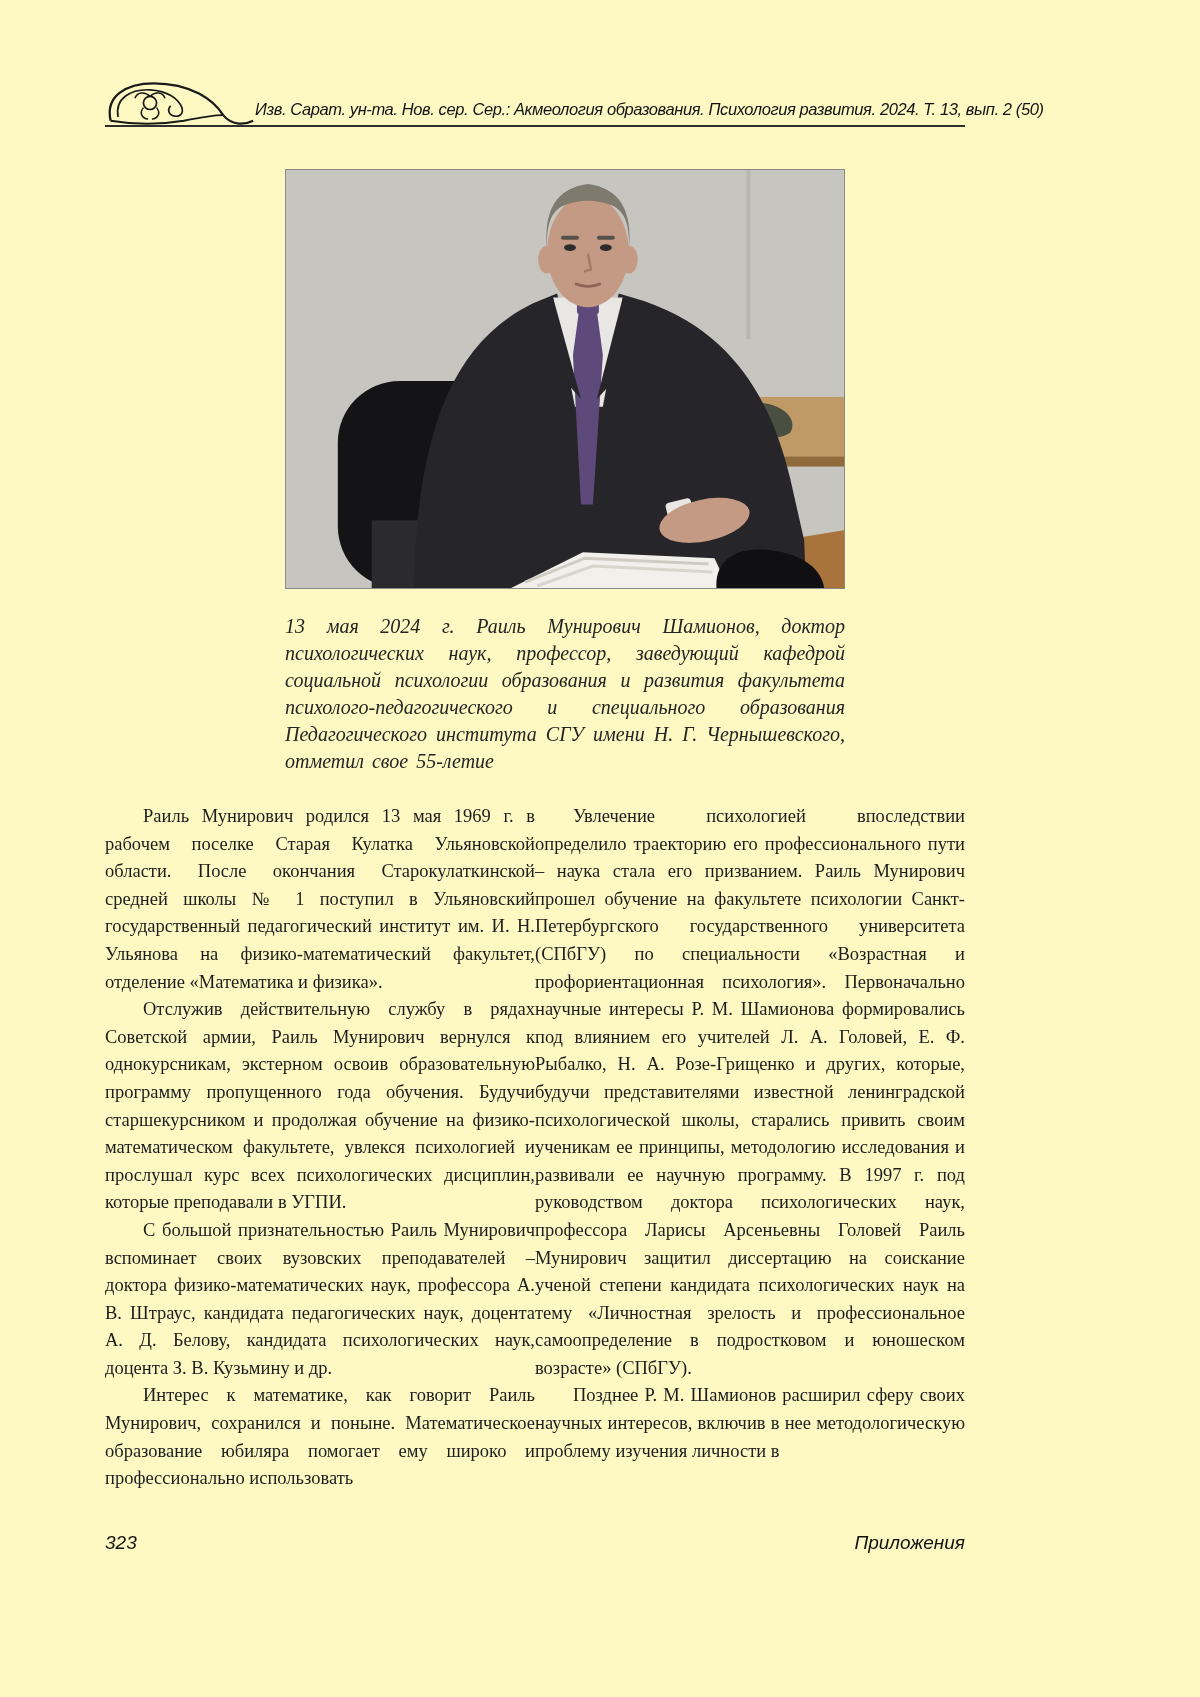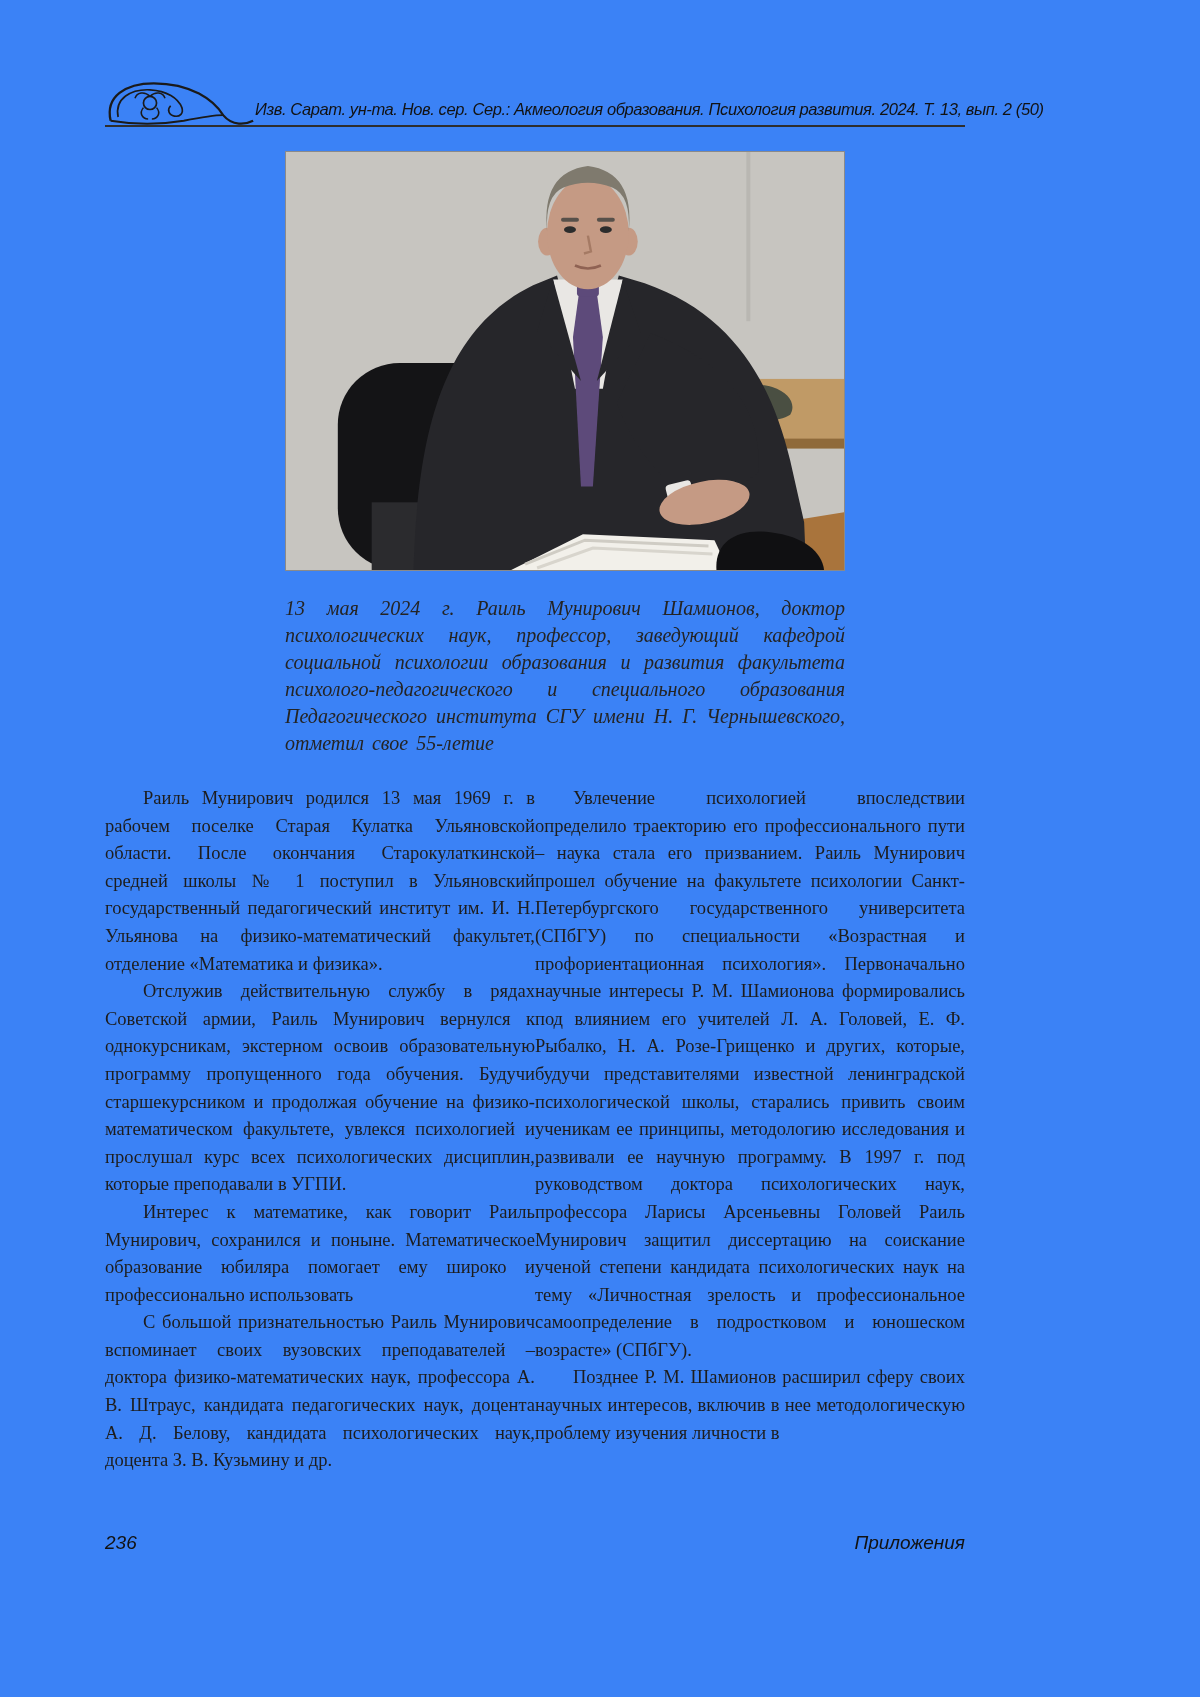--- a/index.html
+++ b/index.html
@@ -1,39 +1,39 @@
 <!DOCTYPE html>
 <html><head>
 <meta charset="utf-8">
 <style>
   * { margin:0; padding:0; box-sizing:border-box; }
   html, body { background:#ffffff; }
   .page {
     position:relative; width:1200px; height:1697px;
-    background:#3b82f6; overflow:hidden;
+    background:#fef9c3; overflow:hidden;
     font-family:"Liberation Serif", serif; color:#1f1f1f;
   }
   .content { position:absolute; left:105px; top:0; width:860px; }
 
   
   .header {
     display:flex; align-items:flex-end;
     padding-top:76px; padding-bottom:1px;
     border-bottom:2px solid #2e2e2e;
   }
   .ornament { flex:0 0 auto; margin-bottom:-4px; }
   .journal-line {
     flex:1 1 auto; text-align:right; white-space:nowrap;
     font-family:"Liberation Sans", sans-serif; font-style:italic;
     font-size:16.5px; letter-spacing:-0.4px; color:#121212;
     padding-bottom:5px;
   }
 
   
-  .figure { margin:24px 0 0 180px; width:490px; }
+  .figure { margin:42px 0 0 180px; width:490px; }
   .photo-frame {
     width:560px; height:420px; border:1.5px solid #8a8a8a;
     display:block; background:#c7c5c0;
   }
   .caption {
     margin-top:24px; width:560px;
     font-style:italic; font-size:20px; line-height:27px;
     text-align:justify; word-spacing:3px; color:#242424;
   }
 
@@ -120,27 +120,27 @@
 
         <path d="M432 420 C430 392 452 378 486 382 C520 386 538 402 540 420 Z" fill="#101012"></path>
       </svg>
       <figcaption class="caption">13 мая 2024 г. Раиль Мунирович Шамионов, доктор психологических наук, профессор, заведующий кафедрой социальной психологии образования и развития факультета психолого-педагогического и специального образования Педагогического института СГУ имени Н. Г. Чернышевского, отметил свое 55-летие</figcaption>
     </figure>
 
     <div class="columns">
       <div class="col">
         <p>Раиль Мунирович родился 13 мая 1969 г. в рабочем поселке Старая Кулатка Ульяновской области. После окончания Старокулаткинской средней школы № 1 поступил в Ульяновский государственный педагогический институт им. И. Н. Ульянова на физико-математический факультет, отделение «Математика и физика».</p>
         <p>Отслужив действительную службу в рядах Советской армии, Раиль Мунирович вернулся к однокурсникам, экстерном освоив образовательную программу пропущенного года обучения. Будучи старшекурсником и продолжая обучение на физико-математическом факультете, увлекся психологией и прослушал курс всех психологических дисциплин, которые преподавали в УГПИ.</p>
+        <p>С большой признательностью Раиль Мунирович вспоминает своих вузовских преподавателей – доктора физико-математических наук, профессора А. В. Штраус, кандидата педагогических наук, доцента А. Д. Белову, кандидата психологических наук, доцента З. В. Кузьмину и др.</p>
         <p>Интерес к математике, как говорит Раиль Мунирович, сохранился и поныне. Математическое образование юбиляра помогает ему широко и профессионально использовать</p>
-        <p>С большой признательностью Раиль Мунирович вспоминает своих вузовских преподавателей – доктора физико-математических наук, профессора А. В. Штраус, кандидата педагогических наук, доцента А. Д. Белову, кандидата психологических наук, доцента З. В. Кузьмину и др.</p>
       </div>
       <div class="col">
         <p>Увлечение психологией впоследствии определило траекторию его профессионального пути – наука стала его призванием. Раиль Мунирович прошел обучение на факультете психологии Санкт-Петербургского государственного университета (СПбГУ) по специальности «Возрастная и профориентационная психология». Первоначально научные интересы Р. М. Шамионова формировались под влиянием его учителей Л. А. Головей, Е. Ф. Рыбалко, Н. А. Розе-Грищенко и других, которые, будучи представителями известной ленинградской психологической школы, старались привить своим ученикам ее принципы, методологию исследования и развивали ее научную программу. В 1997 г. под руководством доктора психологических наук, профессора Ларисы Арсеньевны Головей Раиль Мунирович защитил диссертацию на соискание ученой степени кандидата психологических наук на тему «Личностная зрелость и профессиональное самоопределение в подростковом и юношеском возрасте» (СПбГУ).</p>
         <p>Позднее Р. М. Шамионов расширил сферу своих научных интересов, включив в нее методологическую проблему изучения личности в</p>
       </div>
     </div>
   </div>
 
   <div class="footer">
-    <span>236</span>
+    <span>323</span>
     <span>Приложения</span>
   </div>
 </div>
 
 </body></html>

